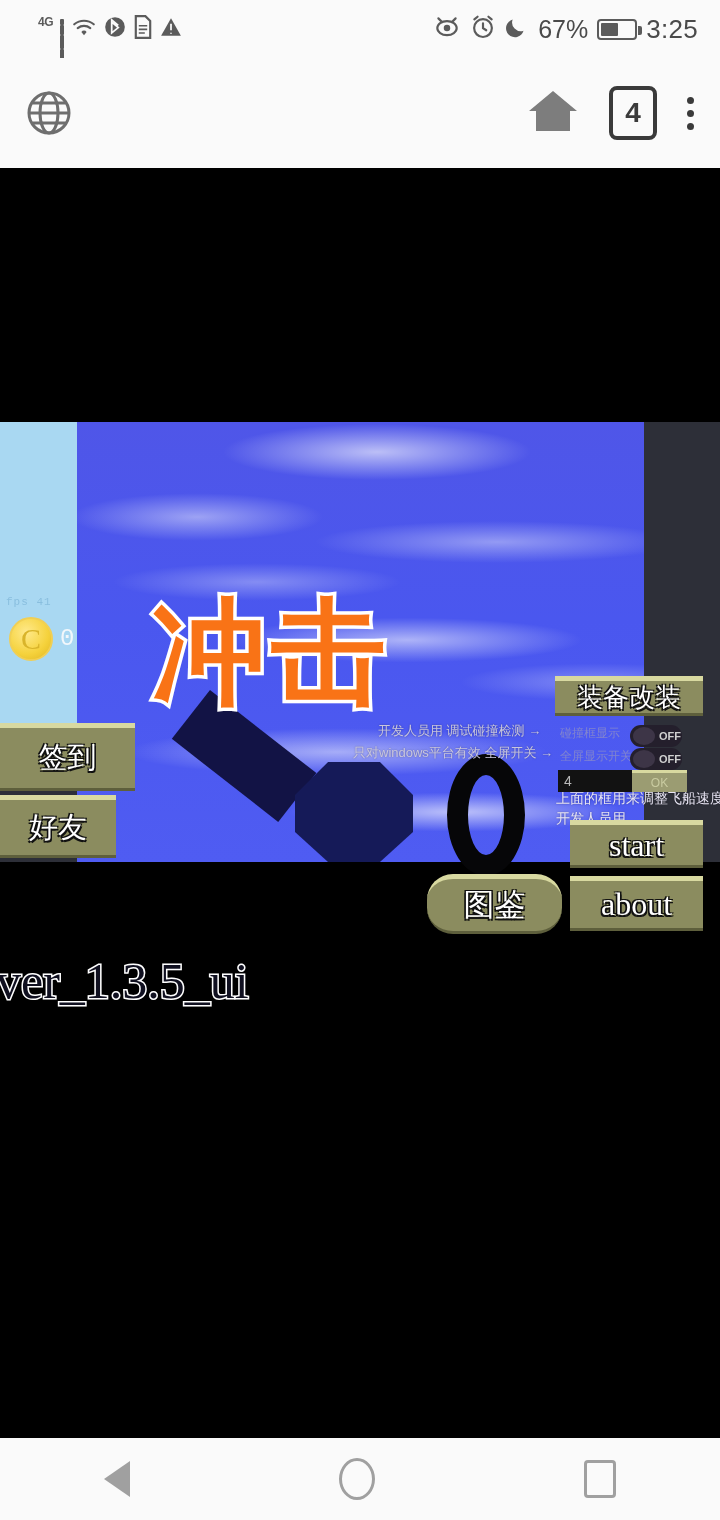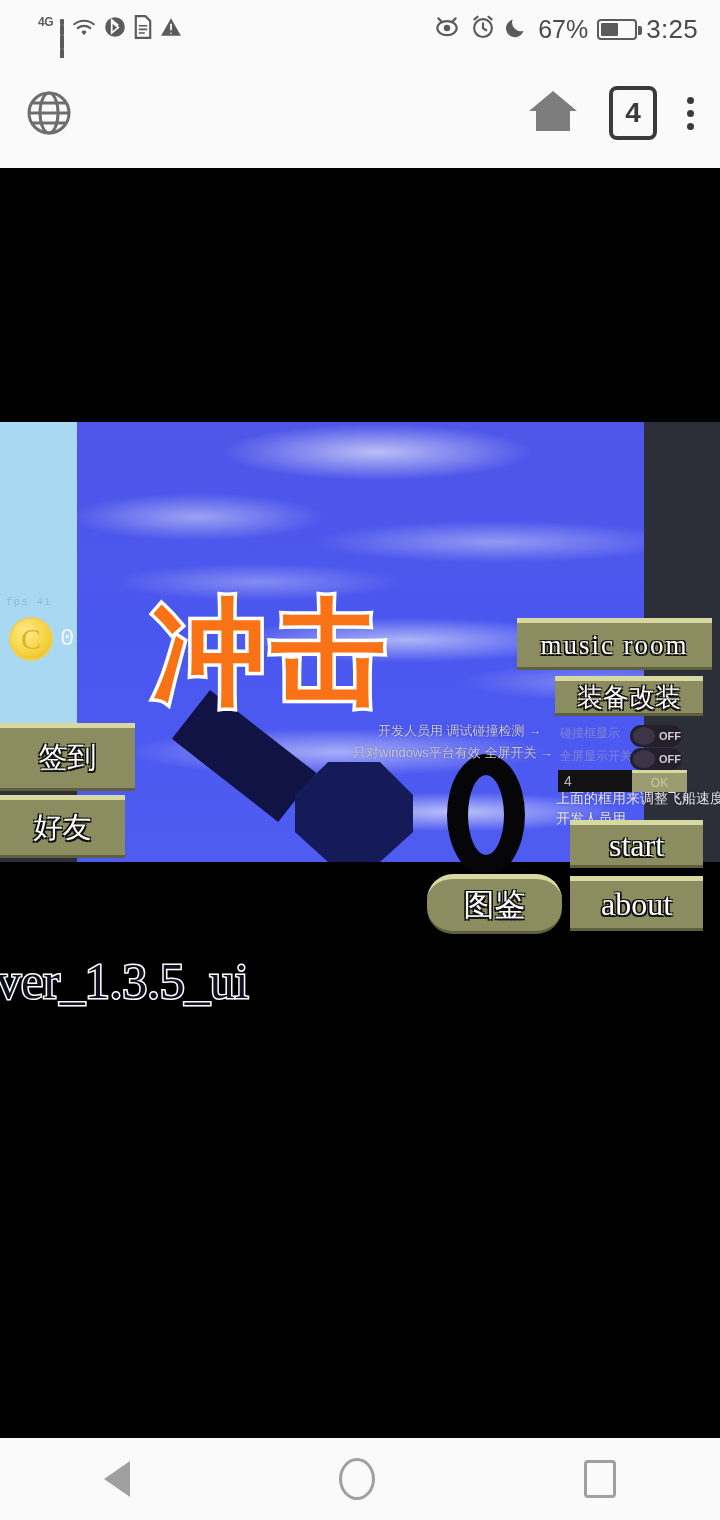--- a/index.html
+++ b/index.html
@@ -110,21 +110,21 @@
   
   .gbtn{
     position:absolute; background:#8b8c5f; border-top:5px solid #d8d9a0;
     border-bottom:3px solid #5e5f3c;
     display:flex; align-items:center; justify-content:center;
     color:#ffffff; font-family:"Liberation Serif", serif;
     text-shadow:-1.5px -1.5px 0 #111, 1.5px -1.5px 0 #111, -1.5px 1.5px 0 #111, 1.5px 1.5px 0 #111;
     cursor:pointer; z-index:8; user-select:none;
   }
   .b-signin{ left:0; top:723px; width:135px; height:68px; font-size:29px; }
-  .b-friend{ left:0; top:795px; width:125px; height:63px; font-size:29px; }
+  .b-friend{ left:0; top:795px; width:116px; height:63px; font-size:29px; }
   .b-music { left:517px; top:618px; width:195px; height:52px; font-size:27px; letter-spacing:2px;}
   .b-equip { left:555px; top:676px; width:148px; height:40px; font-size:26px;}
   .b-atlas { left:427px; top:874px; width:135px; height:60px; font-size:31px;border-radius:26px;}
   .b-start { left:570px; top:820px; width:133px; height:48px; font-size:32px;}
   .b-about { left:570px; top:876px; width:133px; height:55px; font-size:32px;}
 
   
   .devtxt{
     position:absolute; font-family:"Liberation Sans", sans-serif;
     color:#c9c6dd; font-size:13px; z-index:7; white-space:nowrap;
@@ -302,21 +302,20 @@
     <span class="knob"></span>
     <span class="tlabel">OFF</span>
   </div>
   <div class="speedinput">4</div>
   <div class="okbtn">OK</div>
   <div class="devtxt dev-hint1">上面的框用来调整飞船速度</div>
   <div class="devtxt dev-hint2">开发人员用</div>
 
   <div class="gbtn b-signin">签到</div>
   <div class="gbtn b-friend">好友</div>
-  <div class="gbtn b-music">music room</div>
   <div class="gbtn b-equip">装备改装</div>
   <div class="gbtn b-atlas">图鉴</div>
   <div class="gbtn b-start">start</div>
   <div class="gbtn b-about">about</div>
 
   <div class="vertxt ver-l">ver_1.3.5_ui</div>
 
   <div class="navbar">
     <span class="nav-back"></span>
     <span class="nav-home"></span>

